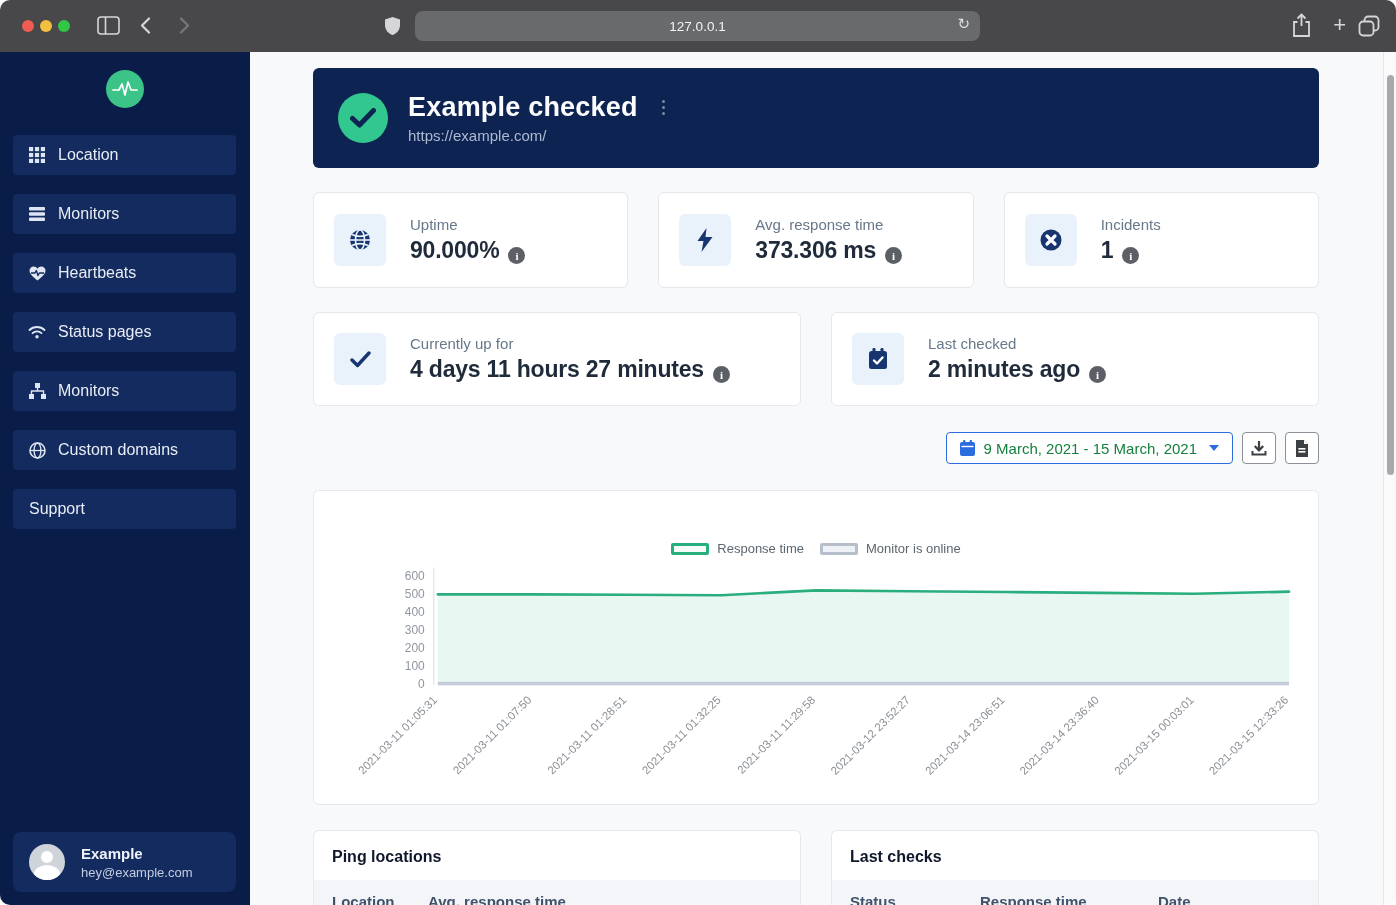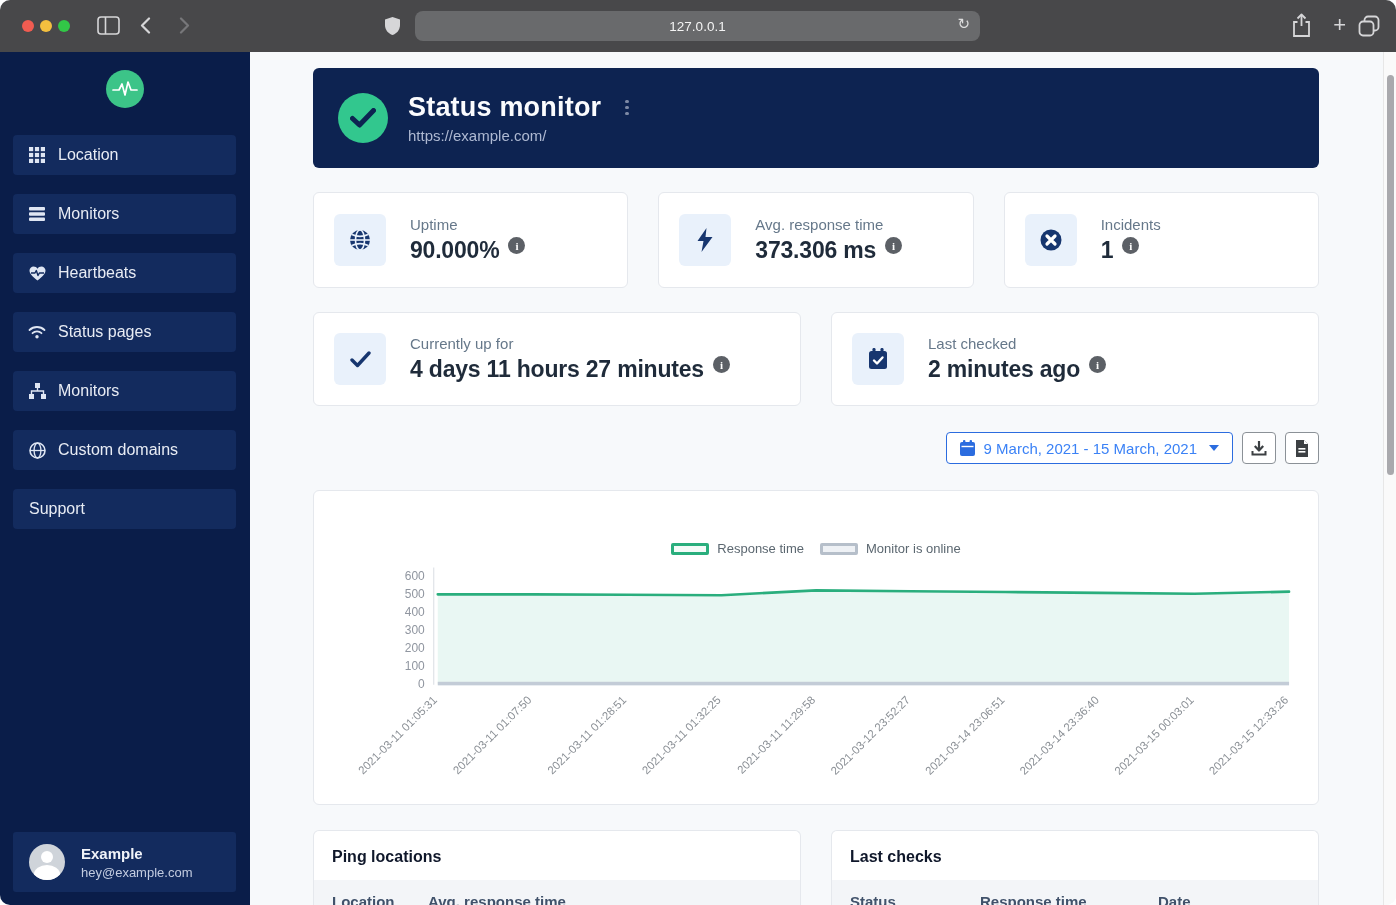--- a/index.html
+++ b/index.html
@@ -18,21 +18,21 @@
   
   .app { position:absolute; top:52px; left:0; right:0; bottom:0; display:flex; overflow:hidden; }
   .sidebar { position:relative; width:250px; flex:0 0 250px; background:#0a1d49; }
   .logo-wrap { display:flex; justify-content:center; padding-top:18px; }
   .logo { width:38px; height:38px; border-radius:50%; background:#3cc488; display:flex; align-items:center; justify-content:center; }
   .nav { margin-top:27px; }
   .nav-item { height:40px; margin:0 14px 19px 13px; background:#132b5e; border-radius:4px; display:flex; align-items:center; padding-left:15px; cursor:pointer; }
   .nav-item .ni-icon { width:18px; height:18px; margin-right:12px; display:flex; align-items:center; justify-content:center; }
   .nav-item span.lbl { color:#e8ecf4; font-size:16px; }
   .nav-item.no-icon { padding-left:16px; }
-  .user-card { position:absolute; left:13px; right:14px; bottom:13px; height:60px; background:#132b5e; border-radius:3px; display:flex; align-items:center; padding-left:16px; cursor:pointer; }
+  .user-card { position:absolute; left:13px; right:14px; bottom:13px; height:60px; background:#132b5e; border-radius:8px; display:flex; align-items:center; padding-left:16px; cursor:pointer; }
   .avatar { width:36px; height:36px; border-radius:50%; background:#cfd4da; position:relative; overflow:hidden; flex:0 0 36px; }
   .avatar .head { position:absolute; left:12px; top:7px; width:12px; height:12px; border-radius:50%; background:#fff; }
   .avatar .body { position:absolute; left:5px; top:21px; width:26px; height:18px; border-radius:50%; background:#fff; }
   .user-text { margin-left:16px; }
   .user-name { color:#f0f3f9; font-size:15px; font-weight:700; }
   .user-email { color:#c3cce0; font-size:13px; margin-top:3px; }
 
   .main { flex:1; position:relative; background:#f7f9fb; padding:16px 77px 0 63px; overflow:hidden; }
 
   
@@ -50,27 +50,27 @@
   .mh-url { color:#aeb9d2; font-size:15px; margin-top:4px; }
 
   
   .grid3 { display:grid; grid-template-columns:repeat(3,1fr); gap:30px; margin-top:24px; }
   .grid2 { display:grid; grid-template-columns:repeat(2,1fr); gap:30px; margin-top:24px;border-radius:24px; }
   .stat-card { background:#fff; border:1px solid #e5e8ed; border-radius:6px; height:96px; display:flex; align-items:center; padding:0 20px; }
   .grid2 .stat-card { height:94px; }
   .stat-icon { width:52px; height:52px; border-radius:6px; background:#e9f1fb; display:flex; align-items:center; justify-content:center; flex:0 0 52px; }
   .stat-text { margin-left:24px; }
   .stat-label { color:#66788a; font-size:15px; }
-  .stat-value-row { display:flex; align-items:flex-start; margin-top:4px; }
+  .stat-value-row { display:flex; align-items:flex-end; margin-top:4px; }
   .stat-value { color:#1f2b3a; font-size:23px; font-weight:700; letter-spacing:-.2px; }
   .info-dot { width:17px; height:17px; border-radius:50%; background:#5c6066; color:#fff; font-size:11px; font-weight:700; display:flex; align-items:center; justify-content:center; margin-left:9px; font-family:"Liberation Serif", serif; }
 
   
   .toolbar { margin-top:26px; display:flex; justify-content:flex-end; align-items:center; gap:9px; }
-  .date-btn { height:32px; background:#fff; border:1px solid #2b6cdf; border-radius:4px; color:#3b82f6; font-size:15px; display:flex; align-items:center; gap:9px; padding:0 13px; cursor:pointer; }
+  .date-btn { height:32px; background:#fff; border:1px solid #2b6cdf; border-radius:4px; color:#15803d; font-size:15px; display:flex; align-items:center; gap:9px; padding:0 13px; cursor:pointer; }
   .caret { width:0; height:0; border-left:5px solid transparent; border-right:5px solid transparent; border-top:6px solid #2b6cdf; margin-left:3px; }
   .icon-btn { width:34px; height:32px; background:#fff; border:1px solid #8b9197; border-radius:4px; display:flex; align-items:center; justify-content:center; cursor:pointer; }
 
   
   .chart-card { margin-top:26px; height:315px; background:#fff; border:1px solid #e5e8ed; border-radius:6px; position:relative; }
   .legend { position:absolute; top:50px; left:0; right:0; display:flex; justify-content:center; align-items:center; gap:16px; z-index:2; }
   .legend-item { display:flex; align-items:center; gap:8px; }
   .swatch { width:38px; height:12px; border-radius:2px; }
   .swatch.resp { border:3px solid #2aae7d; background:#f4fbf8; }
   .swatch.online { border:3px solid #b6bfca; background:#eef1f5; }
@@ -234,21 +234,21 @@
     <main class="main">
 
       <section class="monitor-card">
         <div class="status-circle">
           <svg width="26" height="20" viewBox="0 0 26 20">
             <polyline points="2.5,10.5 9.5,17 23.5,2.5" fill="none" stroke="#0d2351" stroke-width="5" stroke-linecap="round" stroke-linejoin="round"></polyline>
           </svg>
         </div>
         <div class="mh-text">
           <div class="mh-row">
-            <span class="mh-title">Status monitor</span>
+            <span class="mh-title">Example checked</span>
             <span class="kebab">
                 <i></i>
                 <i></i>
                 <i></i>
               </span>
           </div>
           <div class="mh-url">https://example.com/</div>
         </div>
       </section>
 

